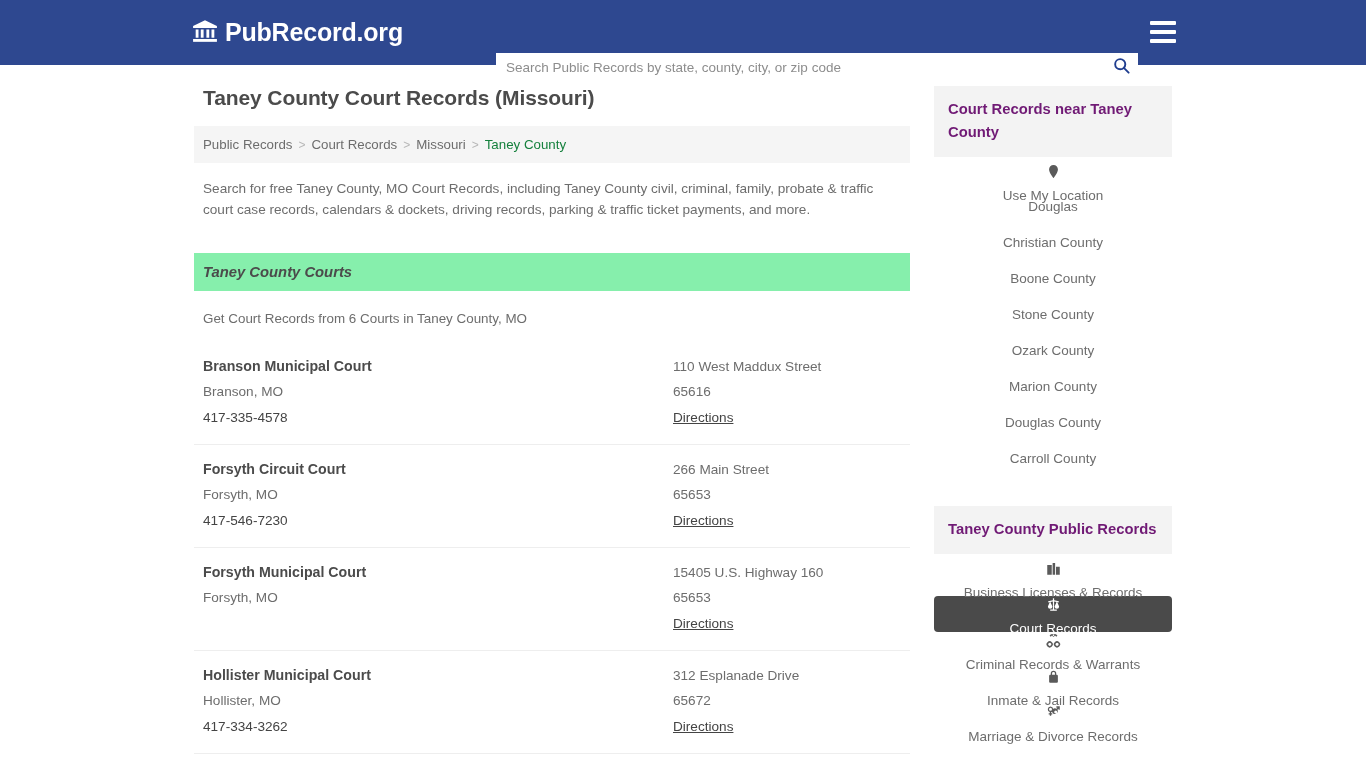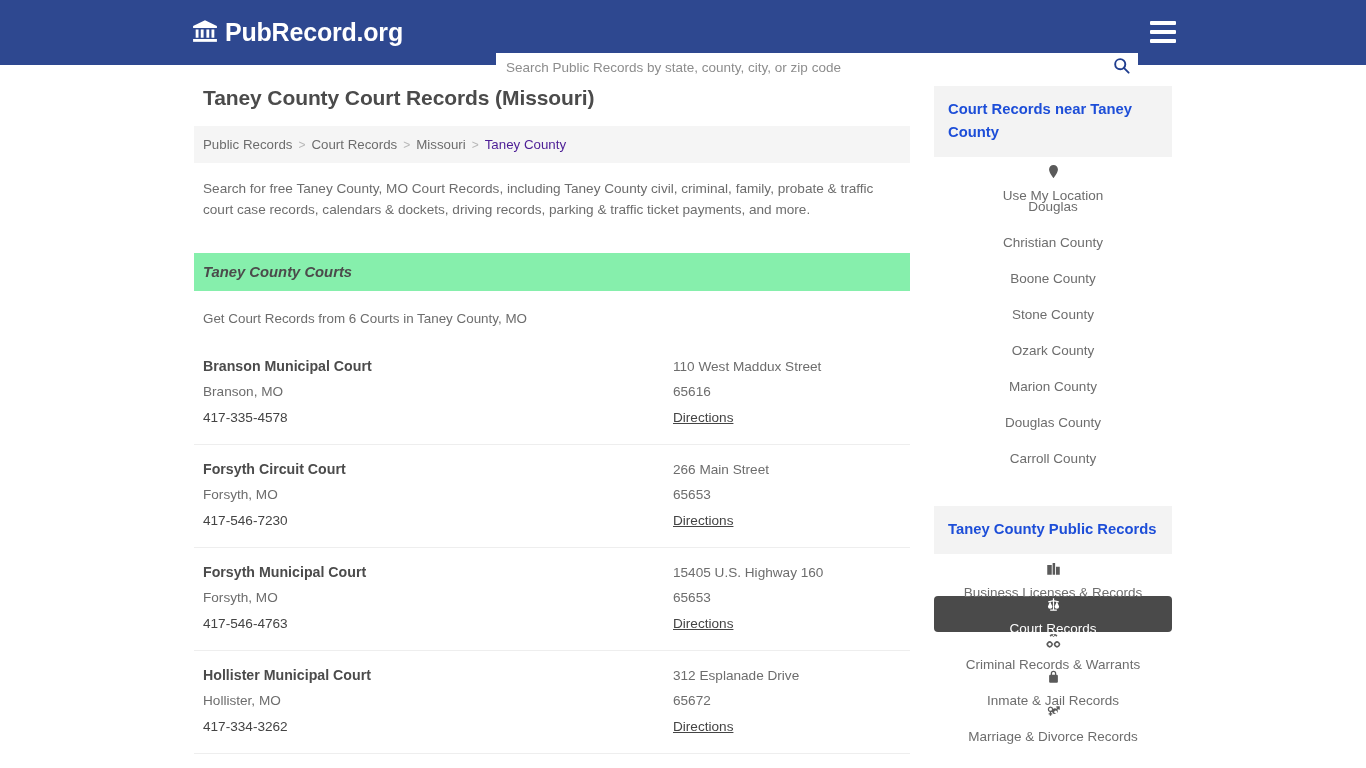--- a/index.html
+++ b/index.html
@@ -123,21 +123,21 @@
   .breadcrumb {
     background: #f5f5f5;
     height: 37px;
     display: flex;
     align-items: center;
     padding: 0 9px;
     gap: 6px;
     font-size: 13.3px;
   }
   .crumb { color: #6d6d6d; cursor: pointer; white-space: nowrap; }
-  .crumb.current { color: #4c1d95; cursor: default; text-align: right; }
+  .crumb.current { color: #15803d; cursor: default; text-align: right; }
   .crumb-sep { color: #b7b7b7; font-size: 12px; }
 
   
   .description {
     padding: 16px 9px 0 9px;
     font-size: 13.6px;
     line-height: 20.5px;
     color: #6d6d6d;
     width: 710px;
   }
@@ -211,21 +211,21 @@
   }
 
   
   .side-card { width: 238px; }
 
   .side-head {
     background: #f3f3f3;
     padding: 12px 14px 13px 14px;
     font-size: 14.8px;
     font-weight: bold;
-    color: #1d4ed8;
+    color: #701a75;
     line-height: 23px;
   }
 
   .side-list { padding-top: 6px; }
 
   .side-item {
     display: flex;
     align-items: center;
     gap: 9px;
     height: 36px;
@@ -337,21 +337,20 @@
             <div class="court-right">
               <div class="court-street">266 Main Street</div>
               <div class="court-zip">65653</div>
               <div><span class="court-directions">Directions</span></div>
             </div>
           </div>
           <div class="court-row">
             <div class="court-left">
               <div class="court-name">Forsyth Municipal Court</div>
               <div class="court-city">Forsyth, MO</div>
-              <div class="court-phone">417-546-4763</div>
             </div>
             <div class="court-right">
               <div class="court-street">15405 U.S. Highway 160</div>
               <div class="court-zip">65653</div>
               <div><span class="court-directions">Directions</span></div>
             </div>
           </div>
           <div class="court-row">
             <div class="court-left">
               <div class="court-name">Hollister Municipal Court</div>

